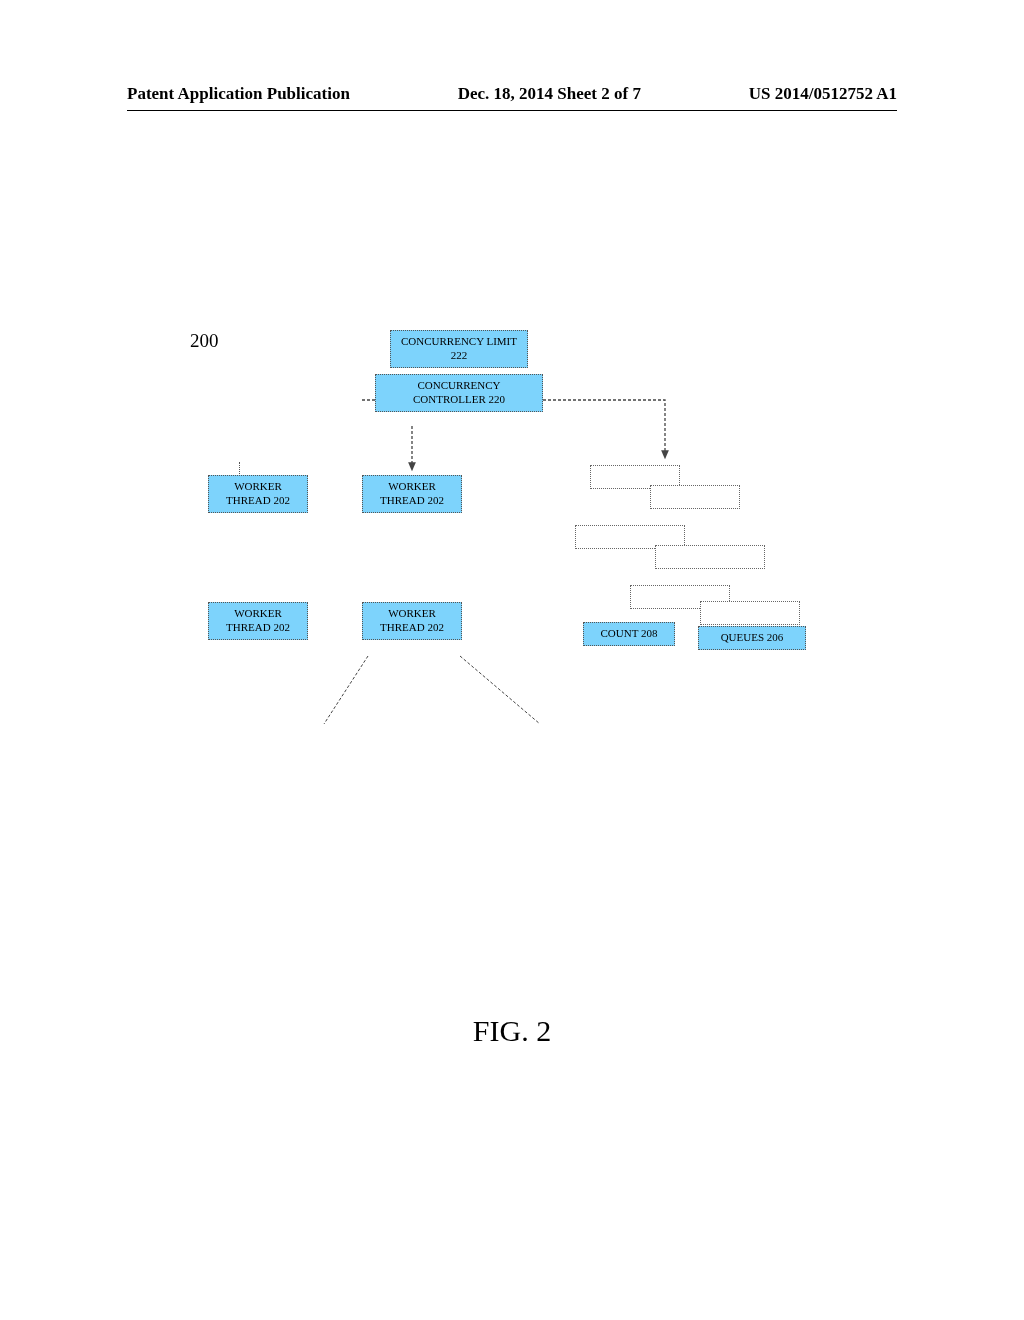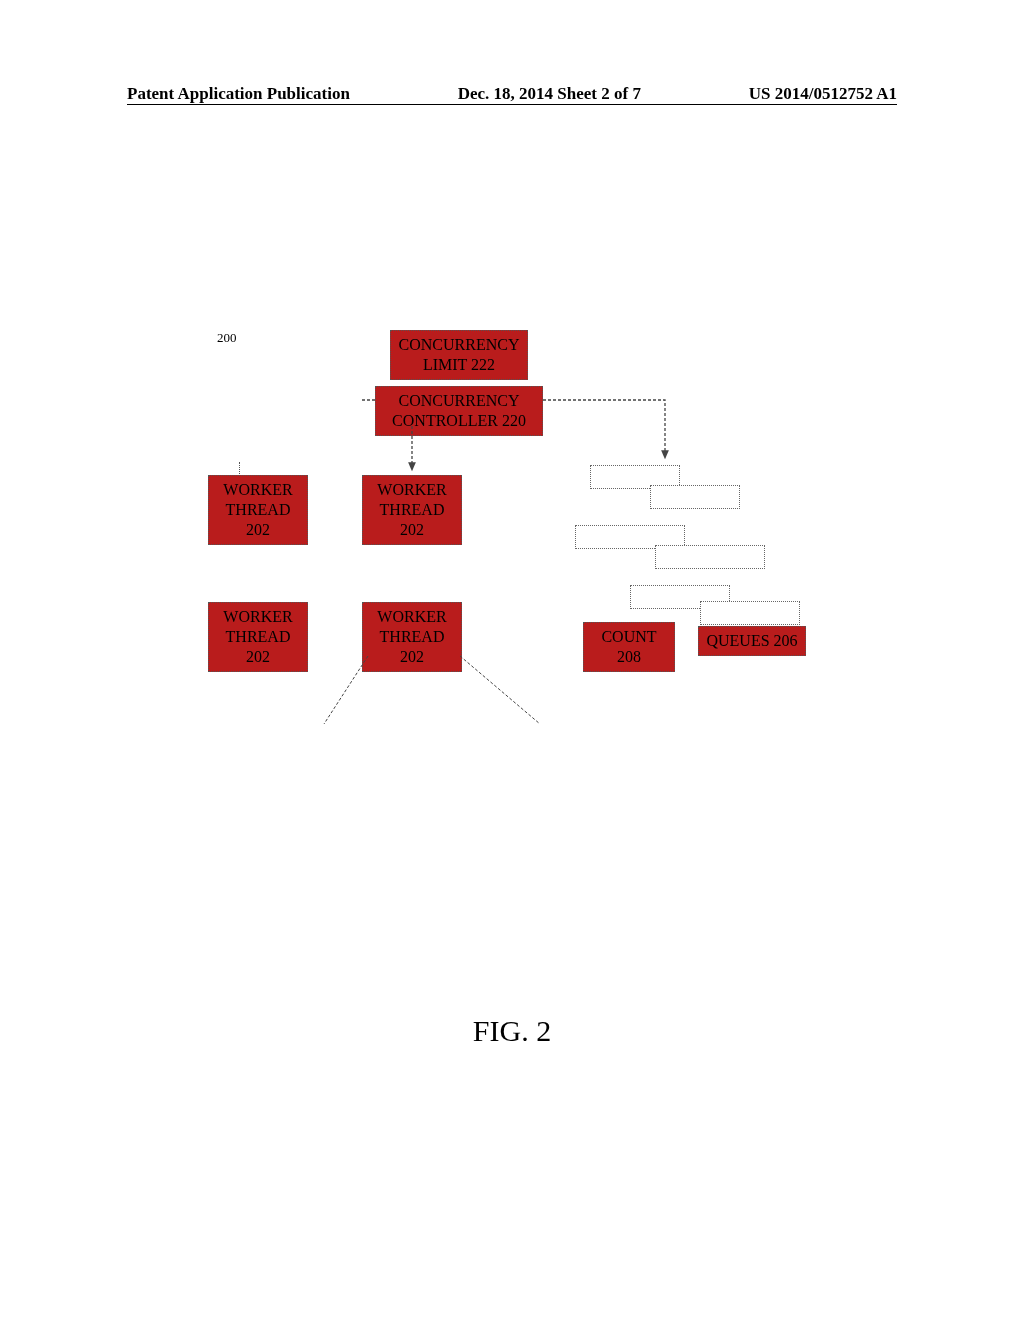--- a/index.html
+++ b/index.html
@@ -17,47 +17,47 @@
   .page-header {
     position: absolute;
     top: 84px;
     left: 127px;
     right: 127px;
     display: flex;
     justify-content: space-between;
     font-size: 17px;
     font-weight: bold;
     border-bottom: 1px solid #000;
-    padding-bottom: 0;
+    padding-bottom: 6px;
   }
   .diagram-area {
     position: absolute;
     top: 330px;
     left: 190px;
     width: 680px;
     height: 480px;
   }
   
   .box {
     position: absolute;
     border: 1px dotted #555;
     text-align: center;
-    font-size: 16px;
+    font-size: 11px;
     line-height: 1.25;
     padding: 4px 6px;
-    background: #b91c1c;
+    background: #7dd3fc;
   }
   .nb {
     border: none;
     background: transparent;
   }
   
   .concurrency-limit { top: 0; left: 200px; width: 138px; }
-  .concurrency-controller { top: 56px; left: 185px; width: 168px; }
-  .ref-label { top: 119px; left: 55px; font-size: 13px; margin-left: 27px; }
+  .concurrency-controller { top: 44px; left: 185px; width: 168px; }
+  .ref-label { top: 119px; left: 55px; font-size: 19px; }
   .ref-hook { position: absolute; top: 132px; left: 49px; width: 10px; height: 14px;
     border-left: 1px dotted #555; border-bottom: 1px dotted #555; }
   .worker-1 { top: 145px; left: 18px; width: 100px; }
   .worker-2 { top: 145px; left: 172px; width: 100px; }
   .worker-3 { top: 272px; left: 18px; width: 100px; }
   .worker-4 { top: 272px; left: 172px; width: 100px; }
 
   
   .stack-group { position: absolute; }
   .stack-box { position: absolute; border: 1px dotted #666; width: 90px; height: 24px; background:#fff; }

